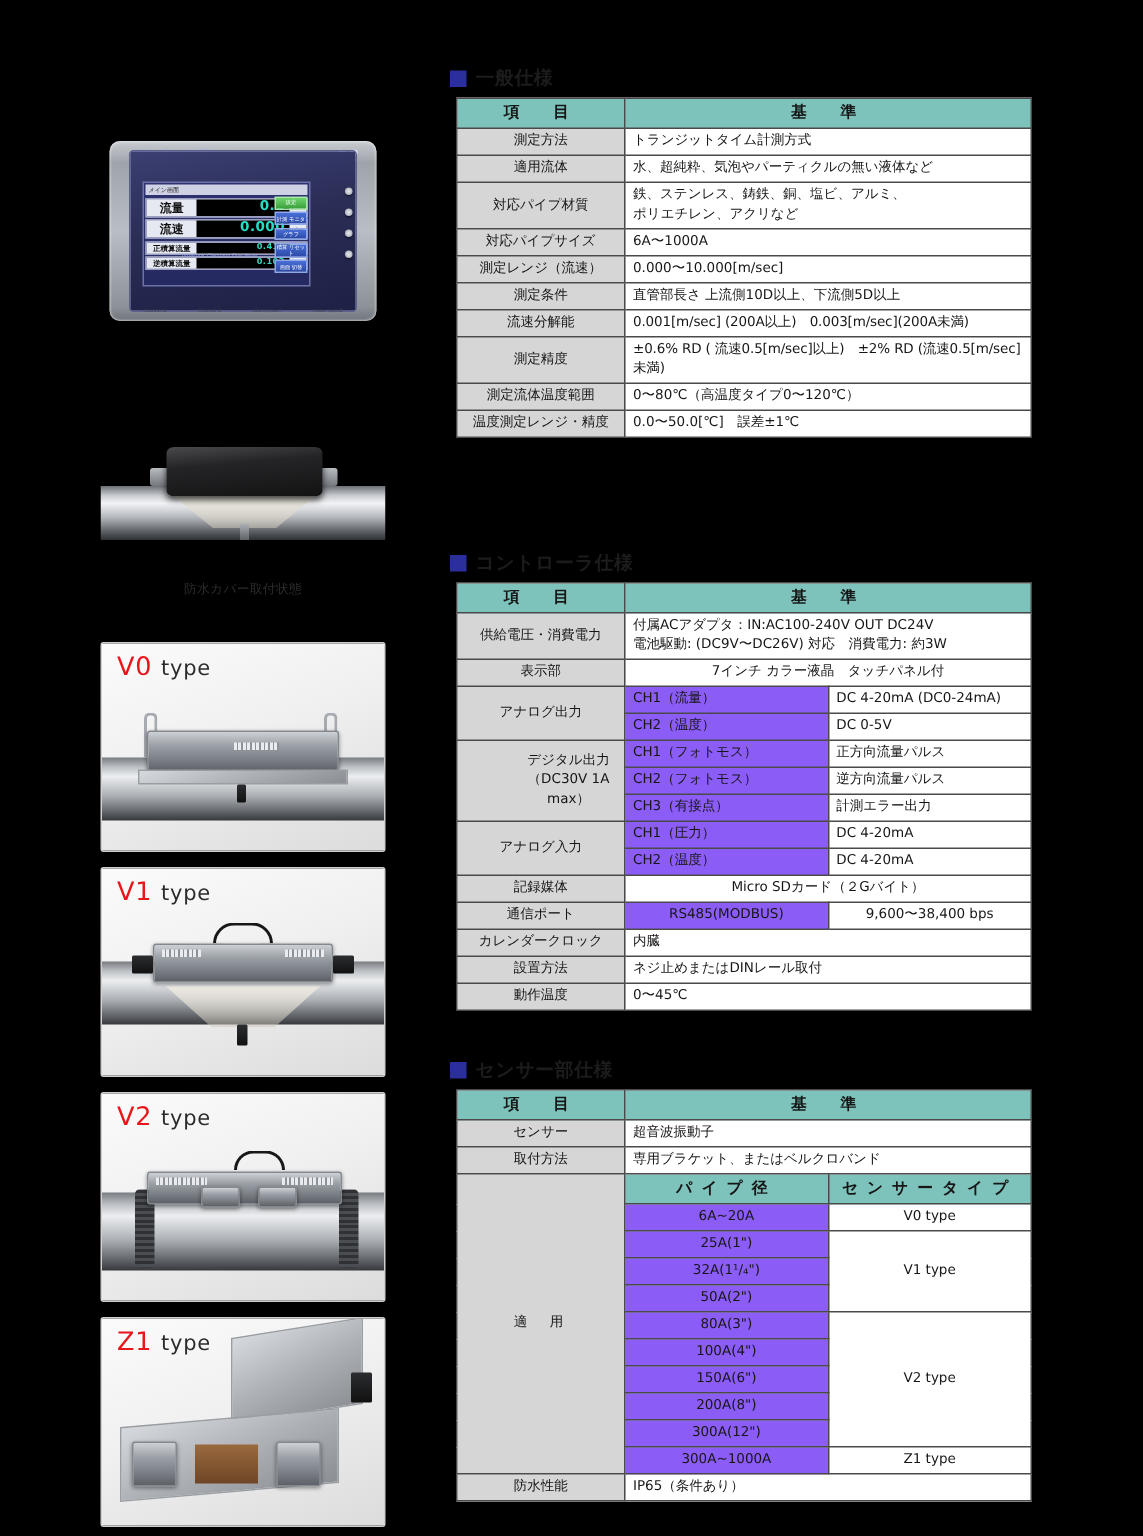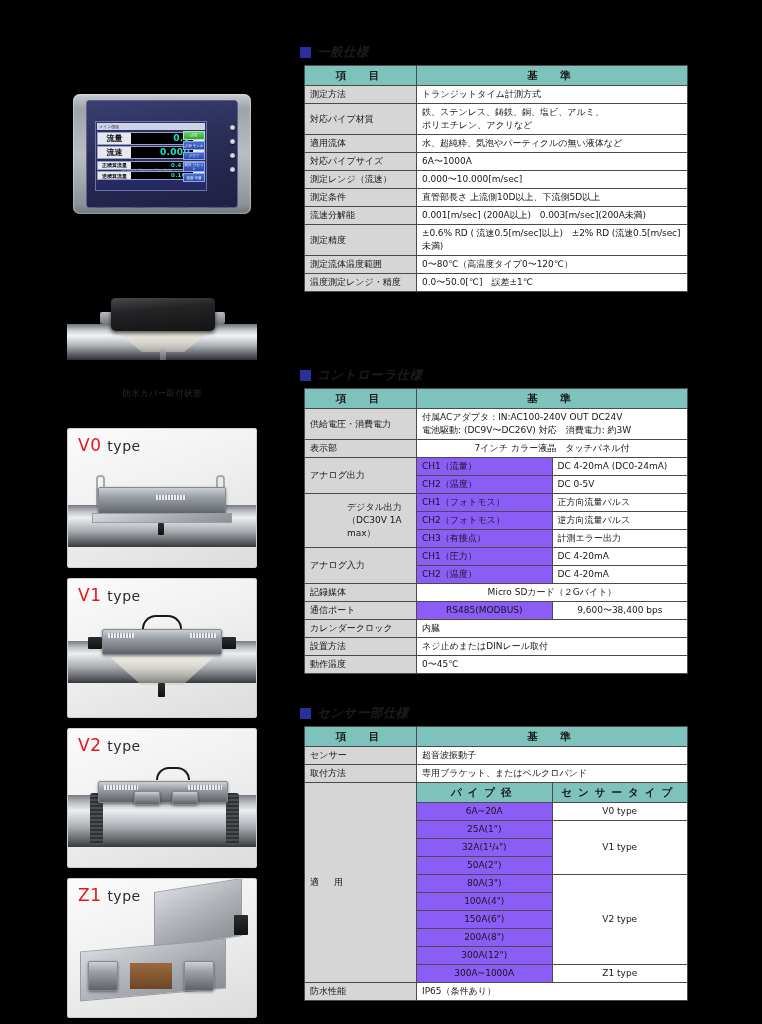--- a/index.html
+++ b/index.html
@@ -231,21 +231,20 @@
     margin: 0 0 4px 4px;
   }
   .sec-marker {
     width: 11px; height: 11px;
     background: #2b2f9e;
     flex: none;
   }
   .sec-title {
     font-size: 12.5px; font-weight: bold; color: #1c1c1c;
     letter-spacing: .5px;
-    font-style: italic;
   }
 
   table.spec {
     width: 384px;
     border-collapse: collapse;
     table-layout: fixed;
     background: #fff;
     margin-left: 8px;
   }
   table.spec td, table.spec th {
@@ -260,20 +259,21 @@
     background: #7ec3bb;
     text-align: center;
     font-weight: bold;
     font-size: 10.5px;
     letter-spacing: 6px;
     padding: 3px 0;
     height: 19px;
   }
   td.item {
     background: #d6d6d6;
+    text-align: center;
     font-size: 9px;
     width: 112px;
   }
   td.val { background: #fff; text-align: left; }
   td.sub { background: #8b5cf6; text-align: left; width: 104px; }
   td.subv { background: #fff; text-align: left; }
   td.center { text-align: center; }
   th.subhead {
     background: #7ec3bb; font-size: 8.5px; letter-spacing: 0;
     font-weight: normal; height: 15px; padding: 1px 0; margin-left: 28px;
@@ -431,27 +431,27 @@
       <tbody>
           <tr>
         <th style="width:112px;">項　目</th>
         <th>基　準</th>
       </tr>
       <tr>
         <td class="item">測定方法</td>
         <td class="val">トランジットタイム計測方式</td>
       </tr>
       <tr>
+        <td class="item">適用流体</td>
+        <td class="val">水、超純粋、気泡やパーティクルの無い液体など</td>
+      </tr>
+      <tr>
         <td class="item">対応パイプ材質</td>
         <td class="val" style="white-space:pre-line;">鉄、ステンレス、鋳鉄、銅、塩ビ、アルミ、
 ポリエチレン、アクリなど</td>
-      </tr>
-      <tr>
-        <td class="item">適用流体</td>
-        <td class="val">水、超純粋、気泡やパーティクルの無い液体など</td>
       </tr>
       <tr>
         <td class="item">対応パイプサイズ</td>
         <td class="val">6A〜1000A</td>
       </tr>
       <tr>
         <td class="item">測定レンジ（流速）</td>
         <td class="val">0.000〜10.000[m/sec]</td>
       </tr>
       <tr>

